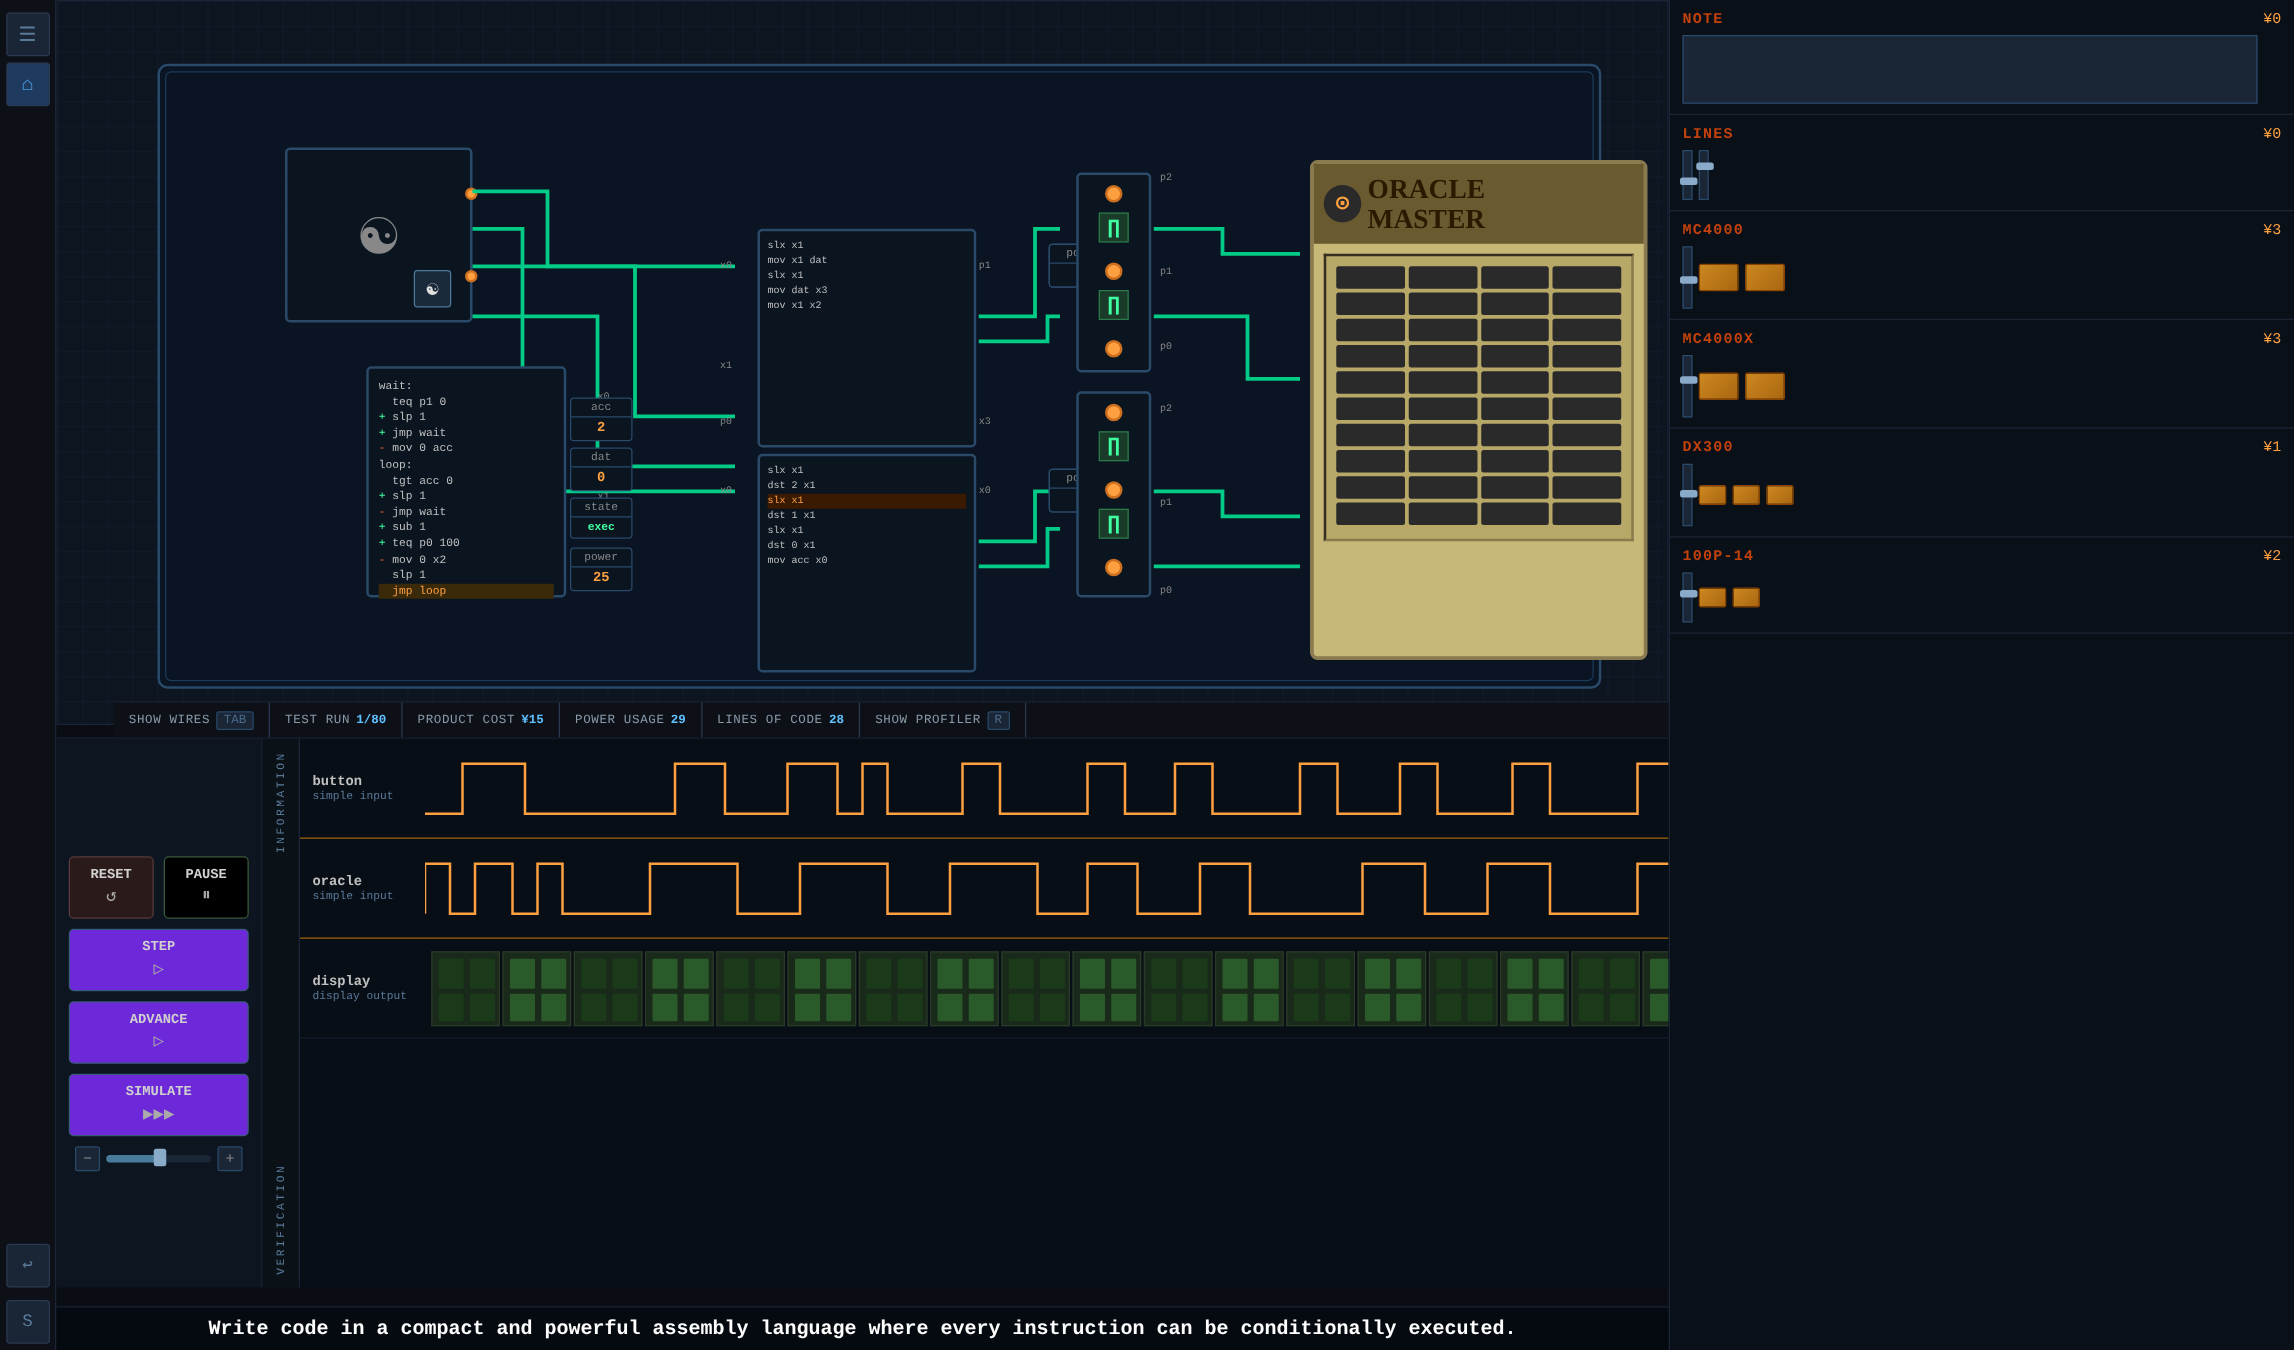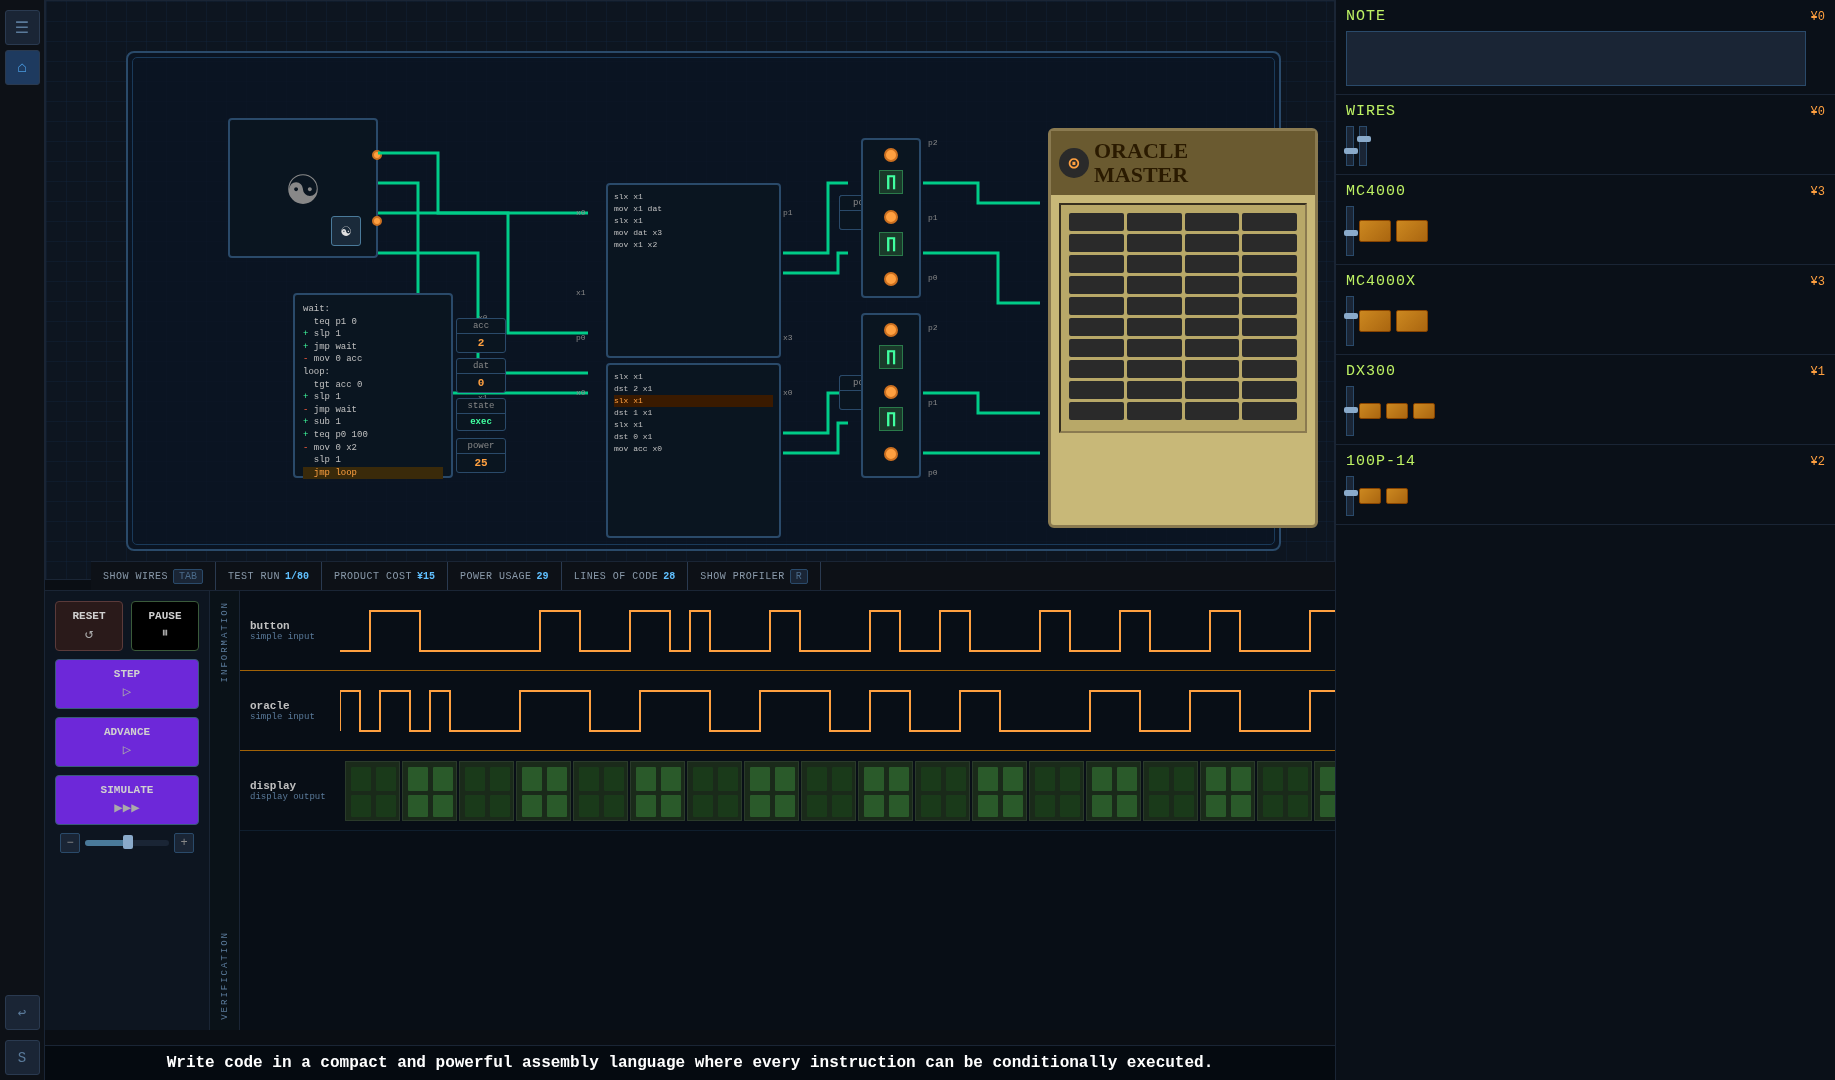--- a/index.html
+++ b/index.html
@@ -399,20 +399,21 @@
 
     
     .controls-area {
       width: 165px;
       background: #0d1520;
       border-right: 1px solid #1a2535;
       padding: 10px;
       display: flex;
       flex-direction: column;
       gap: 8px;
+      justify-content: center;
     }
     .ctrl-btn {
       width: 100%;
       padding: 8px 5px;
       background: #6d28d9;
       border: 1px solid #3a5a7a;
       border-radius: 4px;
       color: #c0c0c0;
       font-size: 10px;
       font-family: 'Courier New', monospace;
@@ -613,23 +614,23 @@
       border-bottom: 1px solid #1a2535;
       padding: 8px 10px;
     }
     .instr-header {
       display: flex;
       align-items: center;
       justify-content: space-between;
       margin-bottom: 6px;
     }
     .instr-name {
-      font-size: 15px;
-      color: #bef264;
-      font-weight: normal;
+      font-size: 12px;
+      color: #c2410c;
+      font-weight: bold;
       letter-spacing: 1px;
     }
     .instr-price {
       font-size: 12px;
       color: #c0c0c0;
     }
     .instr-price .yen {
       color: #ffa040;
     }
     .instr-controls {
@@ -1209,21 +1210,21 @@
   <div class="instrument-item">
     <div class="instr-header">
       <span class="instr-name">NOTE</span>
       <span class="instr-price"><span class="yen">¥0</span></span>
     </div>
     <div style="width:460px;height:55px;background:#1a2535;border:1px solid #2a4a6a;"></div>
   </div>
 
   <div class="instrument-item">
     <div class="instr-header">
-      <span class="instr-name">WIRES</span>
+      <span class="instr-name">LINES</span>
       <span class="instr-price"><span class="yen">¥0</span></span>
     </div>
     <div class="instr-controls">
       <div style="width:8px;height:40px;background:#1a2535;border:1px solid #2a4a6a;position:relative;">
         <div style="position:absolute;bottom:30%;left:-3px;width:14px;height:6px;background:#8aaaca;border-radius:2px;"></div>
       </div>
       <div style="width:8px;height:40px;background:#1a2535;border:1px solid #2a4a6a;position:relative;">
         <div style="position:absolute;bottom:60%;left:-3px;width:14px;height:6px;background:#8aaaca;border-radius:2px;"></div>
       </div>
     </div>

